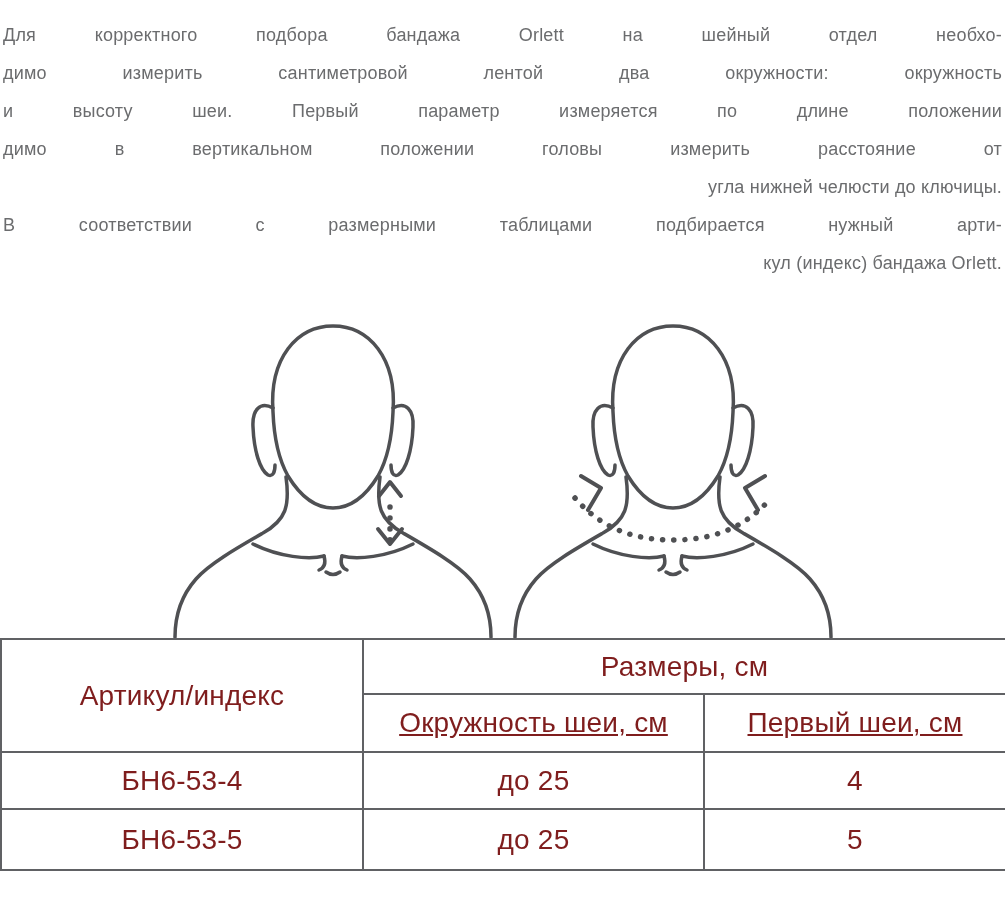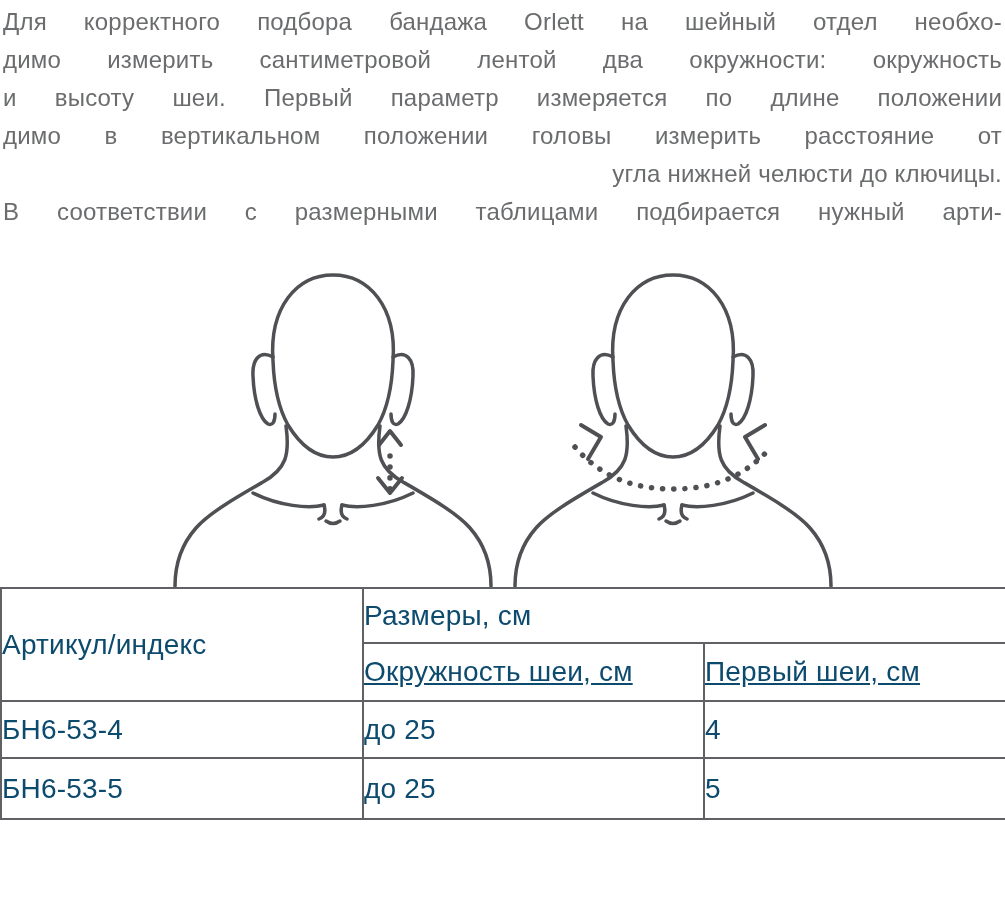--- a/index.html
+++ b/index.html
@@ -5,22 +5,22 @@
   html, body { margin: 0; padding: 0; }
   body {
     width: 1005px;
     height: 906px;
     background: #ffffff;
     font-family: "Liberation Sans", sans-serif;
     color: #6b6c6e;
     overflow: hidden;
   }
   .text-block {
-    padding: 3px 3px 0 3px;
-    font-size: 24px;
+    padding: 16px 3px 0 3px;
+    font-size: 18px;
     line-height: 38px;
     letter-spacing: 0.2px;
   }
   .text-block p { margin: 0; }
   .jline {
     text-align: justify;
     text-align-last: justify;
     height: 38px;
     overflow: hidden;
     white-space: nowrap;
@@ -40,23 +40,24 @@
   }
   .figure { width: 340px; height: 322px; }
   table.size-table {
     border-collapse: collapse;
     table-layout: fixed;
     width: 1005px;
     margin: 0;
   }
   table.size-table td {
     border: 2px solid #606164;
+    text-align: center;
     vertical-align: middle;
     font-size: 28px;
-    color: #0c4a6e;
+    color: #7f1d1d;
     padding: 0;
     letter-spacing: 0.2px;
   }
   tr.row-group td    { height: 53px; }
   tr.row-subhead td  { height: 56px; text-decoration: underline; }
   tr.row-data1 td    { height: 55px; }
   tr.row-data2 td    { height: 59px; }
 </style>
 </head>
 <body>
@@ -64,20 +65,21 @@
 <div class="text-block">
   <p>
     <span class="jline" style="display:block">Для корректного подбора бандажа Orlett на шейный отдел необхо-</span>
     <span class="jline" style="display:block">димо измерить сантиметровой лентой два окружности: окружность</span>
     <span class="jline" style="display:block">и высоту шеи. Первый параметр измеряется по длине положении</span>
     <span class="jline" style="display:block">димо в вертикальном положении головы измерить расстояние от</span>
     <span class="lline" style="display:block">угла нижней челюсти до ключицы.</span>
   </p>
   <p>
     <span class="jline" style="display:block">В соответствии с размерными таблицами подбирается нужный арти-</span>
+    <span class="lline" style="display:block">кул (индекс) бандажа Orlett.</span>
   </p>
 </div>
 
 <div class="figures">
 
   <svg class="figure" viewBox="0 0 340 322" xmlns="http://www.w3.org/2000/svg" aria-label="neck-height-measurement-diagram">
     <defs>
       <g id="bust" fill="none" stroke="#4f5053" stroke-width="3.5" stroke-linecap="round" stroke-linejoin="round">
 
         <path d="M 110,96 C 106,42 134,10 170,10 C 206,10 234,42 230,96

